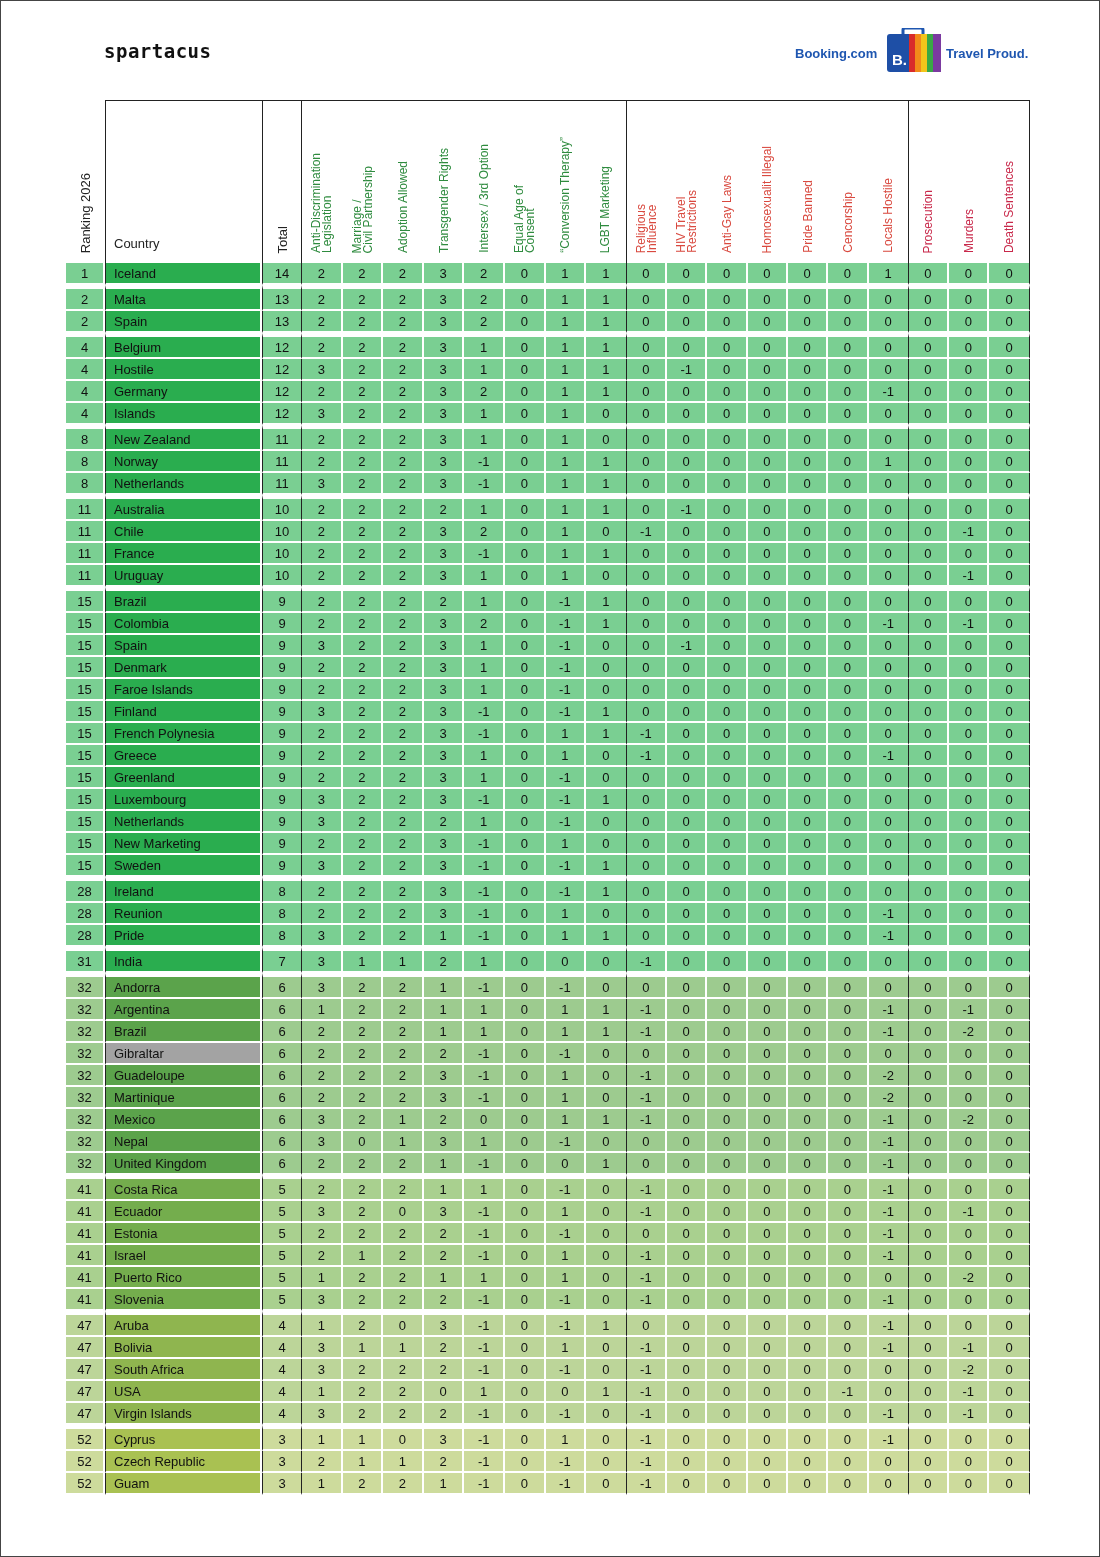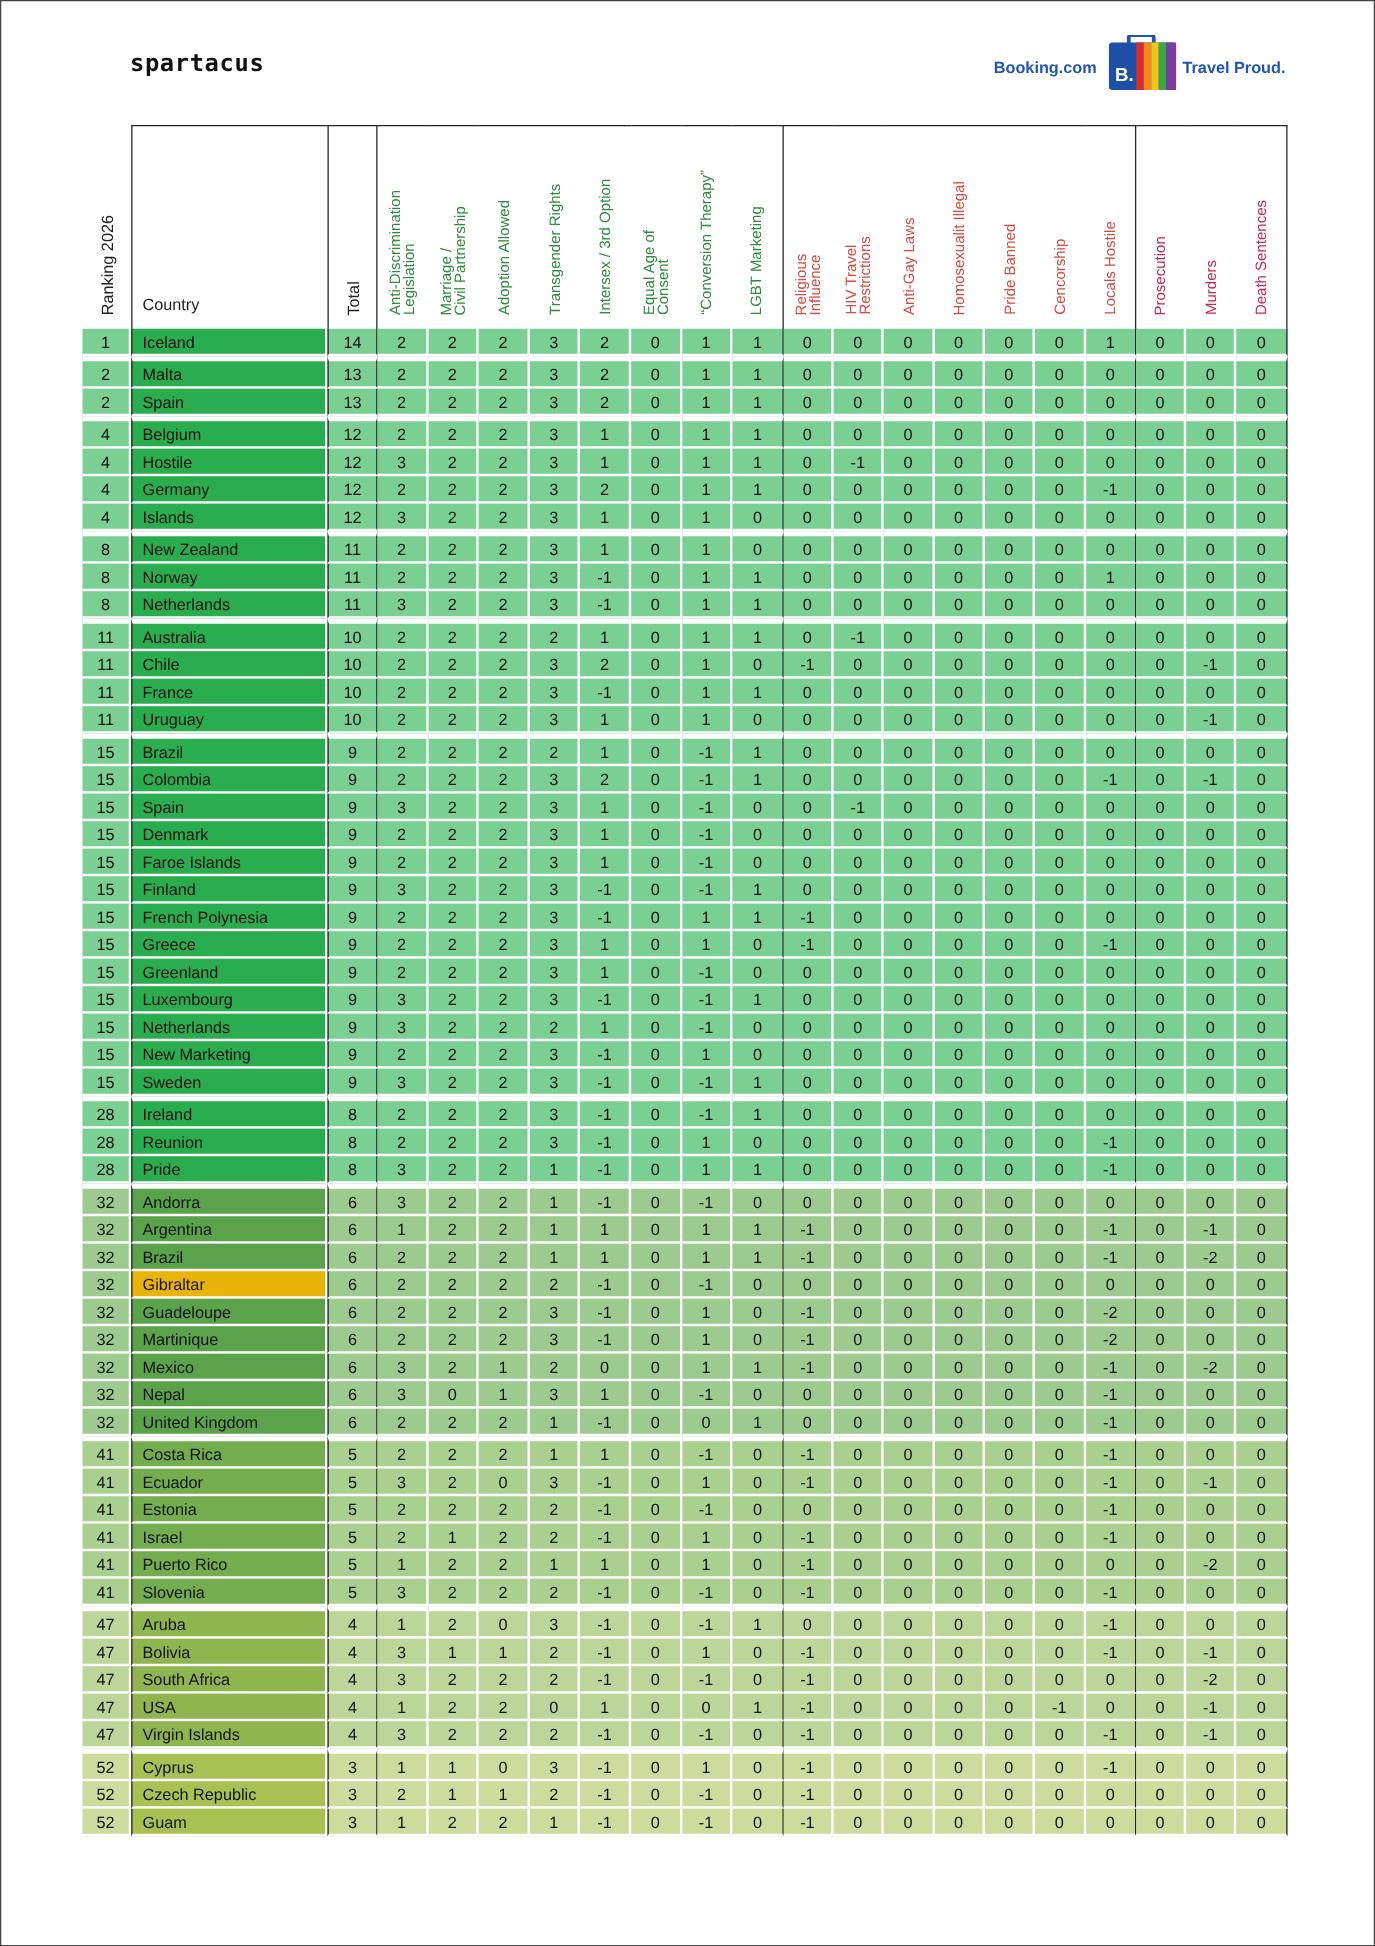--- a/index.html
+++ b/index.html
@@ -784,20 +784,43 @@
         <td style="background: rgb(122, 207, 146);">0</td>
         <td style="background: rgb(122, 207, 146);">0</td>
         <td style="background: rgb(122, 207, 146);">0</td>
         <td style="background: rgb(122, 207, 146);">0</td>
         <td class="br" style="background: rgb(122, 207, 146);">-1</td>
         <td style="background: rgb(122, 207, 146);">0</td>
         <td style="background: rgb(122, 207, 146);">0</td>
         <td class="br" style="background: rgb(122, 207, 146);">0</td>
       </tr>
       <tr class="gap">
+        <td style="background: rgb(122, 207, 146);">31</td>
+        <td class="country bl" style="background: rgb(42, 173, 79);">India</td>
+        <td class="bl br" style="background: rgb(122, 207, 146);">7</td>
+        <td style="background: rgb(122, 207, 146);">3</td>
+        <td style="background: rgb(122, 207, 146);">1</td>
+        <td style="background: rgb(122, 207, 146);">1</td>
+        <td style="background: rgb(122, 207, 146);">2</td>
+        <td style="background: rgb(122, 207, 146);">1</td>
+        <td style="background: rgb(122, 207, 146);">0</td>
+        <td style="background: rgb(122, 207, 146);">0</td>
+        <td class="br" style="background: rgb(122, 207, 146);">0</td>
+        <td style="background: rgb(122, 207, 146);">-1</td>
+        <td style="background: rgb(122, 207, 146);">0</td>
+        <td style="background: rgb(122, 207, 146);">0</td>
+        <td style="background: rgb(122, 207, 146);">0</td>
+        <td style="background: rgb(122, 207, 146);">0</td>
+        <td style="background: rgb(122, 207, 146);">0</td>
+        <td class="br" style="background: rgb(122, 207, 146);">0</td>
+        <td style="background: rgb(122, 207, 146);">0</td>
+        <td style="background: rgb(122, 207, 146);">0</td>
+        <td class="br" style="background: rgb(122, 207, 146);">0</td>
+      </tr>
+      <tr class="gap">
         <td style="background: rgb(157, 203, 143);">32</td>
         <td class="country bl" style="background: rgb(91, 163, 75);">Andorra</td>
         <td class="bl br" style="background: rgb(157, 203, 143);">6</td>
         <td style="background: rgb(157, 203, 143);">3</td>
         <td style="background: rgb(157, 203, 143);">2</td>
         <td style="background: rgb(157, 203, 143);">2</td>
         <td style="background: rgb(157, 203, 143);">1</td>
         <td style="background: rgb(157, 203, 143);">-1</td>
         <td style="background: rgb(157, 203, 143);">0</td>
         <td style="background: rgb(157, 203, 143);">-1</td>
@@ -854,21 +877,21 @@
         <td style="background: rgb(157, 203, 143);">0</td>
         <td style="background: rgb(157, 203, 143);">0</td>
         <td style="background: rgb(157, 203, 143);">0</td>
         <td class="br" style="background: rgb(157, 203, 143);">-1</td>
         <td style="background: rgb(157, 203, 143);">0</td>
         <td style="background: rgb(157, 203, 143);">-2</td>
         <td class="br" style="background: rgb(157, 203, 143);">0</td>
       </tr>
       <tr>
         <td style="background: rgb(157, 203, 143);">32</td>
-        <td class="country bl" style="background: #eab308; margin-left: 40px;">Gibraltar</td>
+        <td class="country bl" style="background: #a3a3a3; margin-left: 40px;">Gibraltar</td>
         <td class="bl br" style="background: rgb(157, 203, 143);">6</td>
         <td style="background: rgb(157, 203, 143);">2</td>
         <td style="background: rgb(157, 203, 143);">2</td>
         <td style="background: rgb(157, 203, 143);">2</td>
         <td style="background: rgb(157, 203, 143);">2</td>
         <td style="background: rgb(157, 203, 143);">-1</td>
         <td style="background: rgb(157, 203, 143);">0</td>
         <td style="background: rgb(157, 203, 143);">-1</td>
         <td class="br" style="background: rgb(157, 203, 143);">0</td>
         <td style="background: rgb(157, 203, 143);">0</td>

